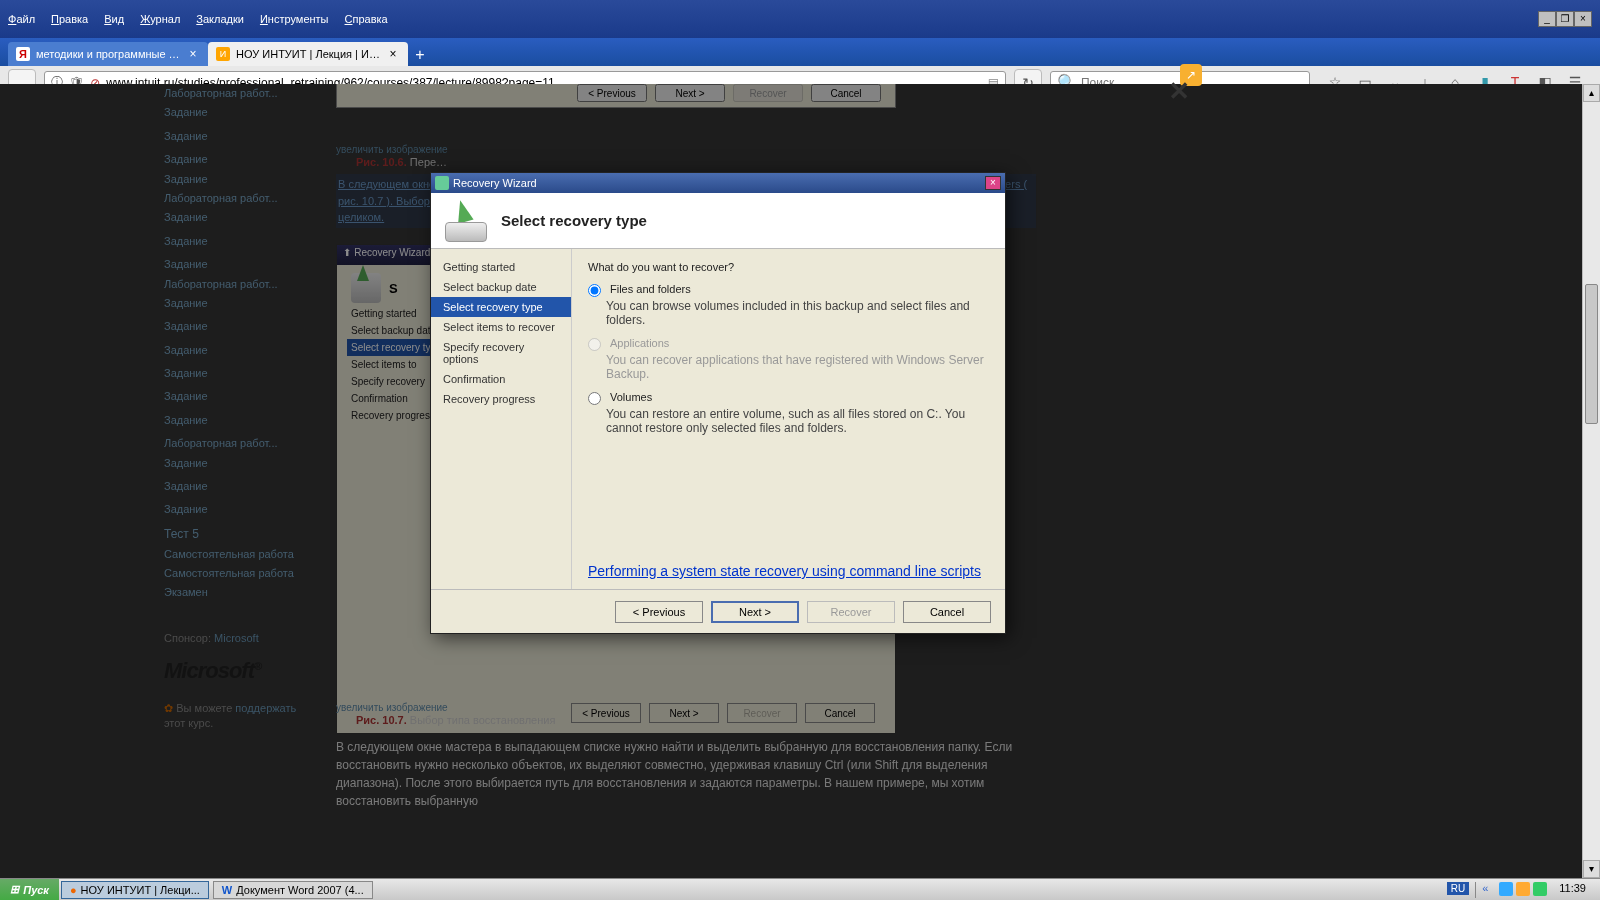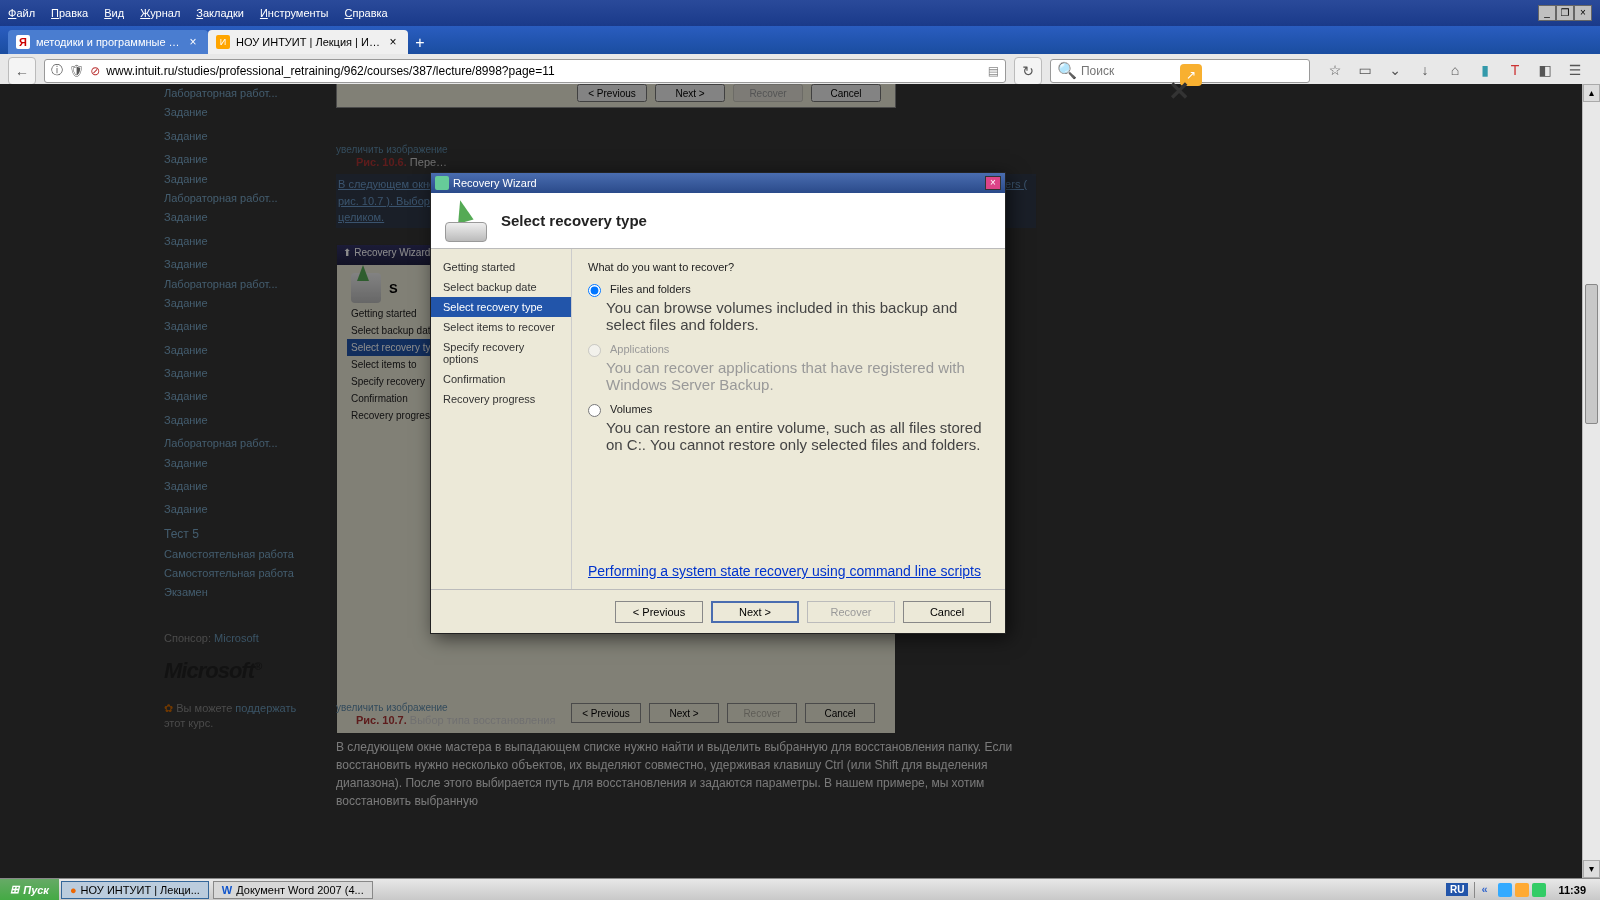--- a/index.html
+++ b/index.html
@@ -1,19 +1,19 @@
 <!DOCTYPE html>
 <html><head>
 <meta charset="utf-8">
 <style>
 * { margin: 0; padding: 0; box-sizing: border-box; font-family: Tahoma, Arial, sans-serif; }
 body { background: #001a4d; overflow: hidden; width: 1600px; height: 900px; position: relative; }
 
 
-.menubar { background: linear-gradient(#2a4a9a, #1a3a8a); height: 26px; display: flex; align-items: center; padding: 0 8px; gap: 16px; color: #fff; font-size: 11px; }
+.menubar { background: linear-gradient(#2a4a9a, #1a3a8a); height: 38px; display: flex; align-items: center; padding: 0 8px; gap: 16px; color: #fff; font-size: 11px; }
 .menubar span { cursor: pointer; }
 .menubar span:first-letter { text-decoration: underline; }
 .win-ctrl { margin-left: auto; display: flex; gap: 0; }
 .win-ctrl div { width: 18px; height: 16px; background: #c0c0c0; border: 1px solid #666; font-size: 10px; text-align: center; line-height: 14px; color: #000; }
 
 
 .tabstrip { background: linear-gradient(#2a5dc0, #1a4da0); height: 28px; display: flex; align-items: flex-end; padding: 0 8px; gap: 0; }
 .tab { height: 24px; display: flex; align-items: center; padding: 0 8px; border-radius: 4px 4px 0 0; font-size: 11px; gap: 6px; max-width: 200px; }
 .tab.inactive { background: #4a7dd0; color: #fff; }
 .tab.active { background: #f0f0f0; color: #000; }
@@ -78,42 +78,42 @@
 .modal .banner h2 { font-size: 15px; font-weight: bold; color: #222; }
 .modal .body { display: flex; height: 340px; }
 .modal .steps { width: 140px; background: #ece9d8; padding: 8px 0; }
 .modal .steps div { padding: 4px 12px; font-size: 11px; color: #333; cursor: pointer; }
 .modal .steps .active { background: #2255aa; color: #fff; }
 .modal .right { flex: 1; background: #ece9d8; border-left: 1px solid #ccc; padding: 12px 16px; font-size: 11px; color: #222; position: relative; }
 .modal .right .q { margin-bottom: 10px; }
 .modal .right .opt { display: flex; gap: 9px; margin-bottom: 2px; }
 .modal .right .opt input { margin-top: 1px; }
 .modal .right .opt label span:first-letter { text-decoration: underline; }
-.modal .right .hint { margin: 2px 0 10px 18px; font-size: 15px; color: #444; }
+.modal .right .hint { margin: 2px 0 10px 18px; font-size: 12px; color: #444; }
 .modal .right .hint.dis { color: #999; }
 .modal .right .opt.dis label { color: #999; }
 .modal .right .link { color: #0033cc; text-decoration: underline; font-size: 14px; cursor: pointer; position: absolute; bottom: 10px; left: 16px; }
 .modal .footer { height: 44px; border-top: 1px solid #bbb; display: flex; align-items: center; justify-content: flex-end; gap: 8px; padding: 0 14px; background: #ece9d8; }
 .modal .footer button { width: 88px; height: 22px; font-size: 11px; background: #ece9d8; border: 1px solid #888; cursor: pointer; }
 .modal .footer button.primary { border: 2px solid #4a6db0; }
 .modal .footer button:disabled { color: #999; border-color: #bbb; cursor: default; }
 
 
 .scrollbar { position: absolute; right: 0; top: 84px; bottom: 22px; width: 18px; background: #e8e8e8; border-left: 1px solid #bbb; }
 .scrollbar .up, .scrollbar .down { height: 18px; background: #ddd; border: 1px solid #aaa; text-align: center; font-size: 10px; line-height: 16px; cursor: pointer; }
 .scrollbar .down { position: absolute; bottom: 0; width: 100%; }
 .scrollbar .thumb { position: absolute; top: 200px; left: 2px; right: 2px; height: 140px; background: #c8c8c8; border: 1px solid #888; border-radius: 2px; cursor: pointer; }
 
 
 .taskbar { position: absolute; bottom: 0; left: 0; right: 0; height: 22px; background: linear-gradient(#e8e8e8, #c8c8c8); display: flex; align-items: center; font-size: 11px; border-top: 1px solid #888; }
 .taskbar .start { height: 100%; padding: 0 10px; background: linear-gradient(#6a6, #4a4); color: #fff; font-weight: bold; display: flex; align-items: center; gap: 4px; cursor: pointer; font-style: italic; }
 .taskbar .task { height: 18px; margin: 0 2px; padding: 0 8px; background: #d8d8d8; border: 1px solid #888; display: flex; align-items: center; gap: 4px; max-width: 160px; cursor: pointer; }
 .taskbar .task.active { background: #bcd; border-color: #369; }
 .taskbar .task .title { overflow: hidden; white-space: nowrap; text-overflow: ellipsis; }
-.taskbar .tray { margin-left: auto; display: flex; align-items: center; gap: 6px; padding: 0 8px; font-weight: bold; }
+.taskbar .tray { margin-left: auto; display: flex; align-items: flex-start; gap: 6px; padding: 0 8px; }
 .taskbar .tray .lang { background: #2255aa; color: #fff; padding: 1px 4px; font-size: 10px; }
 .taskbar .tray .icons { display: flex; gap: 3px; }
 .taskbar .tray .icons div { width: 14px; height: 14px; }
 .taskbar .clock { font-size: 11px; padding: 0 6px; }
 
 .ic-y { width: 14px; height: 14px; background: #fff; border-radius: 2px; display: flex; align-items: center; justify-content: center; color: #c00; font-weight: bold; font-size: 11px; }
 .ic-i { width: 14px; height: 14px; background: #ffa500; border-radius: 2px; display: flex; align-items: center; justify-content: center; color: #fff; font-size: 9px; }
 </style>
 </head>
 <body>

